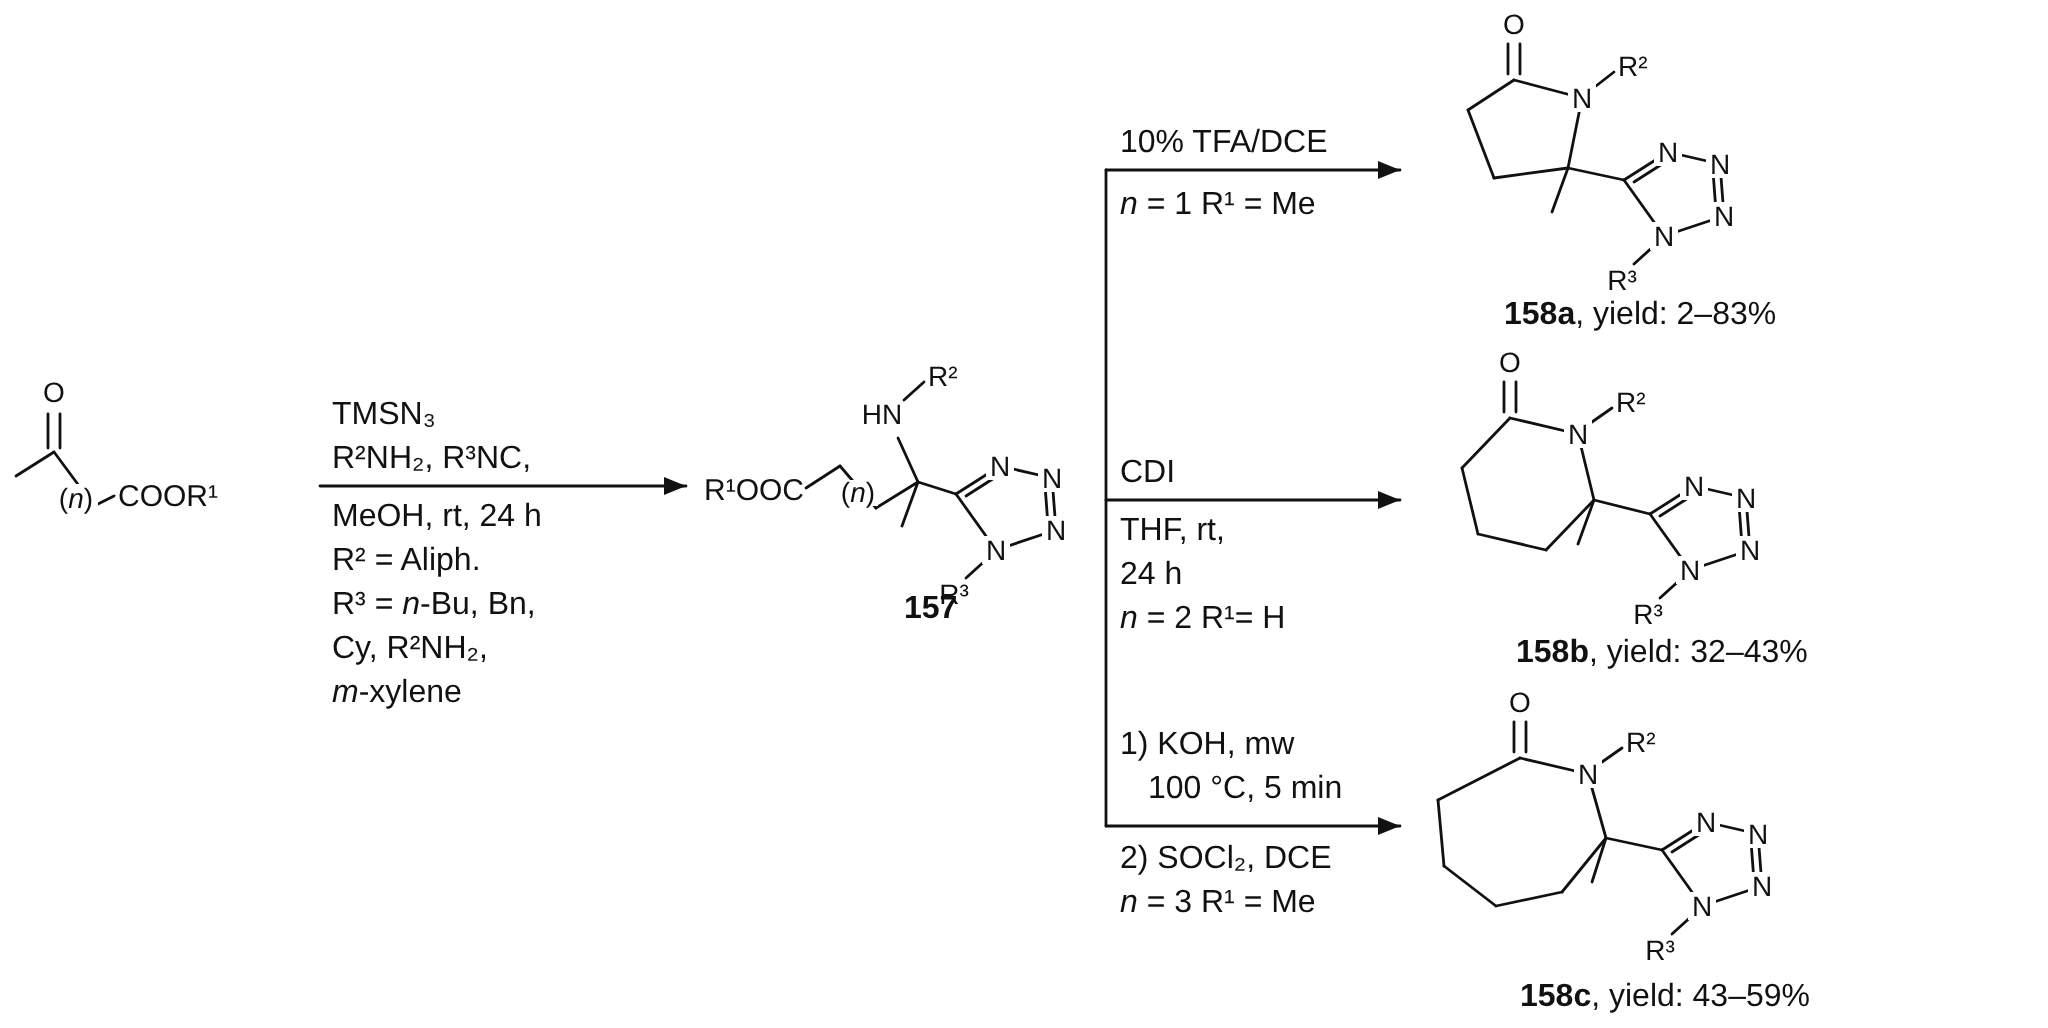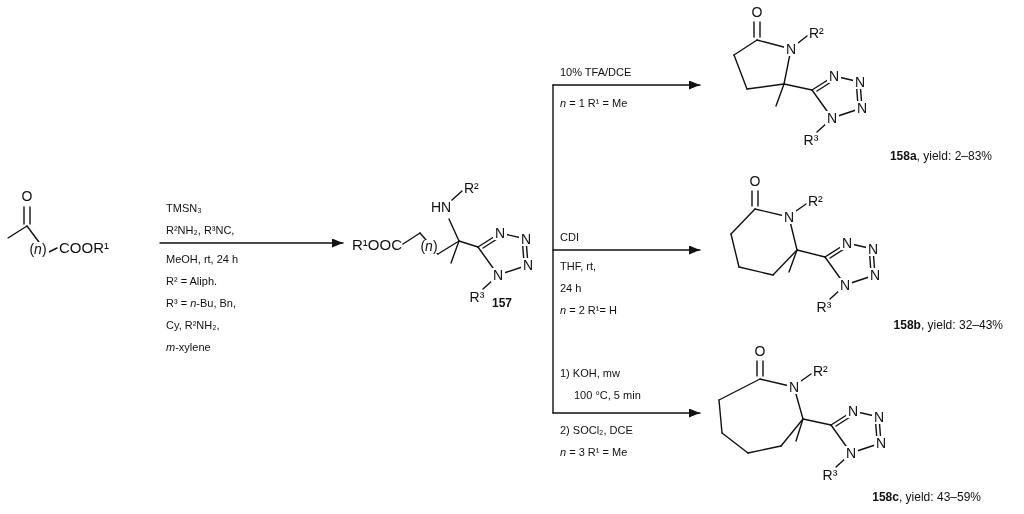--- a/index.html
+++ b/index.html
@@ -4,22 +4,22 @@
 <style>
   *{box-sizing:border-box}
   body{margin:0;background:#fff}
   .canvas{position:relative;width:1024px;height:514px;background:#fff;color:#111;
           font-family:"Liberation Sans","DejaVu Sans",sans-serif;overflow:hidden}
   .scheme-svg{position:absolute;left:0;top:0;width:1024px;height:514px;font-family:inherit}
   .bond{stroke:#111;stroke-width:1.4;fill:none;stroke-linecap:round}
   .abg{fill:#fff;stroke:none}
   .atom{font-size:14px;fill:#111}
   .big{font-size:15px}
-  .tblock{position:absolute;font-size:11px;line-height:22px;white-space:nowrap;color:#111}
-  .caption{position:absolute;font-size:12px;white-space:nowrap;text-align:right;color:#111}
+  .tblock{position:absolute;font-size:16px;line-height:22px;white-space:nowrap;color:#111}
+  .caption{position:absolute;font-size:16px;white-space:nowrap;text-align:left;color:#111}
   .it{font-style:italic}
   .bd{font-weight:bold}
   .indent{margin-left:14px}
 </style>
 </head>
 <body>
 
 <div class="canvas">
 
   <svg class="scheme-svg" viewBox="0 0 1024 514">
@@ -178,15 +178,15 @@
     <div>1) KOH, mw</div>
     <div class="indent">100 °C, 5 min</div>
   </div>
   <div class="tblock" style="left:560px;top:419px">
     <div>2) SOCl₂, DCE</div>
     <div><span class="it">n</span><span> = 3 R¹ = Me</span></div>
   </div>
 
   <div class="caption" style="left:752px;top:149px;width:240px"><span class="bd">158a</span><span>, yield: 2–83%</span></div>
   <div class="caption" style="left:758px;top:318px;width:245px"><span class="bd">158b</span><span>, yield: 32–43%</span></div>
-  <div class="caption" style="left:736px;top:490px;width:245px"><span class="bd">158c</span><span>, yield: 43–59%</span></div>
+  <div class="caption" style="left:760px;top:490px;width:245px"><span class="bd">158c</span><span>, yield: 43–59%</span></div>
 
 </div>
 
 </body></html>

